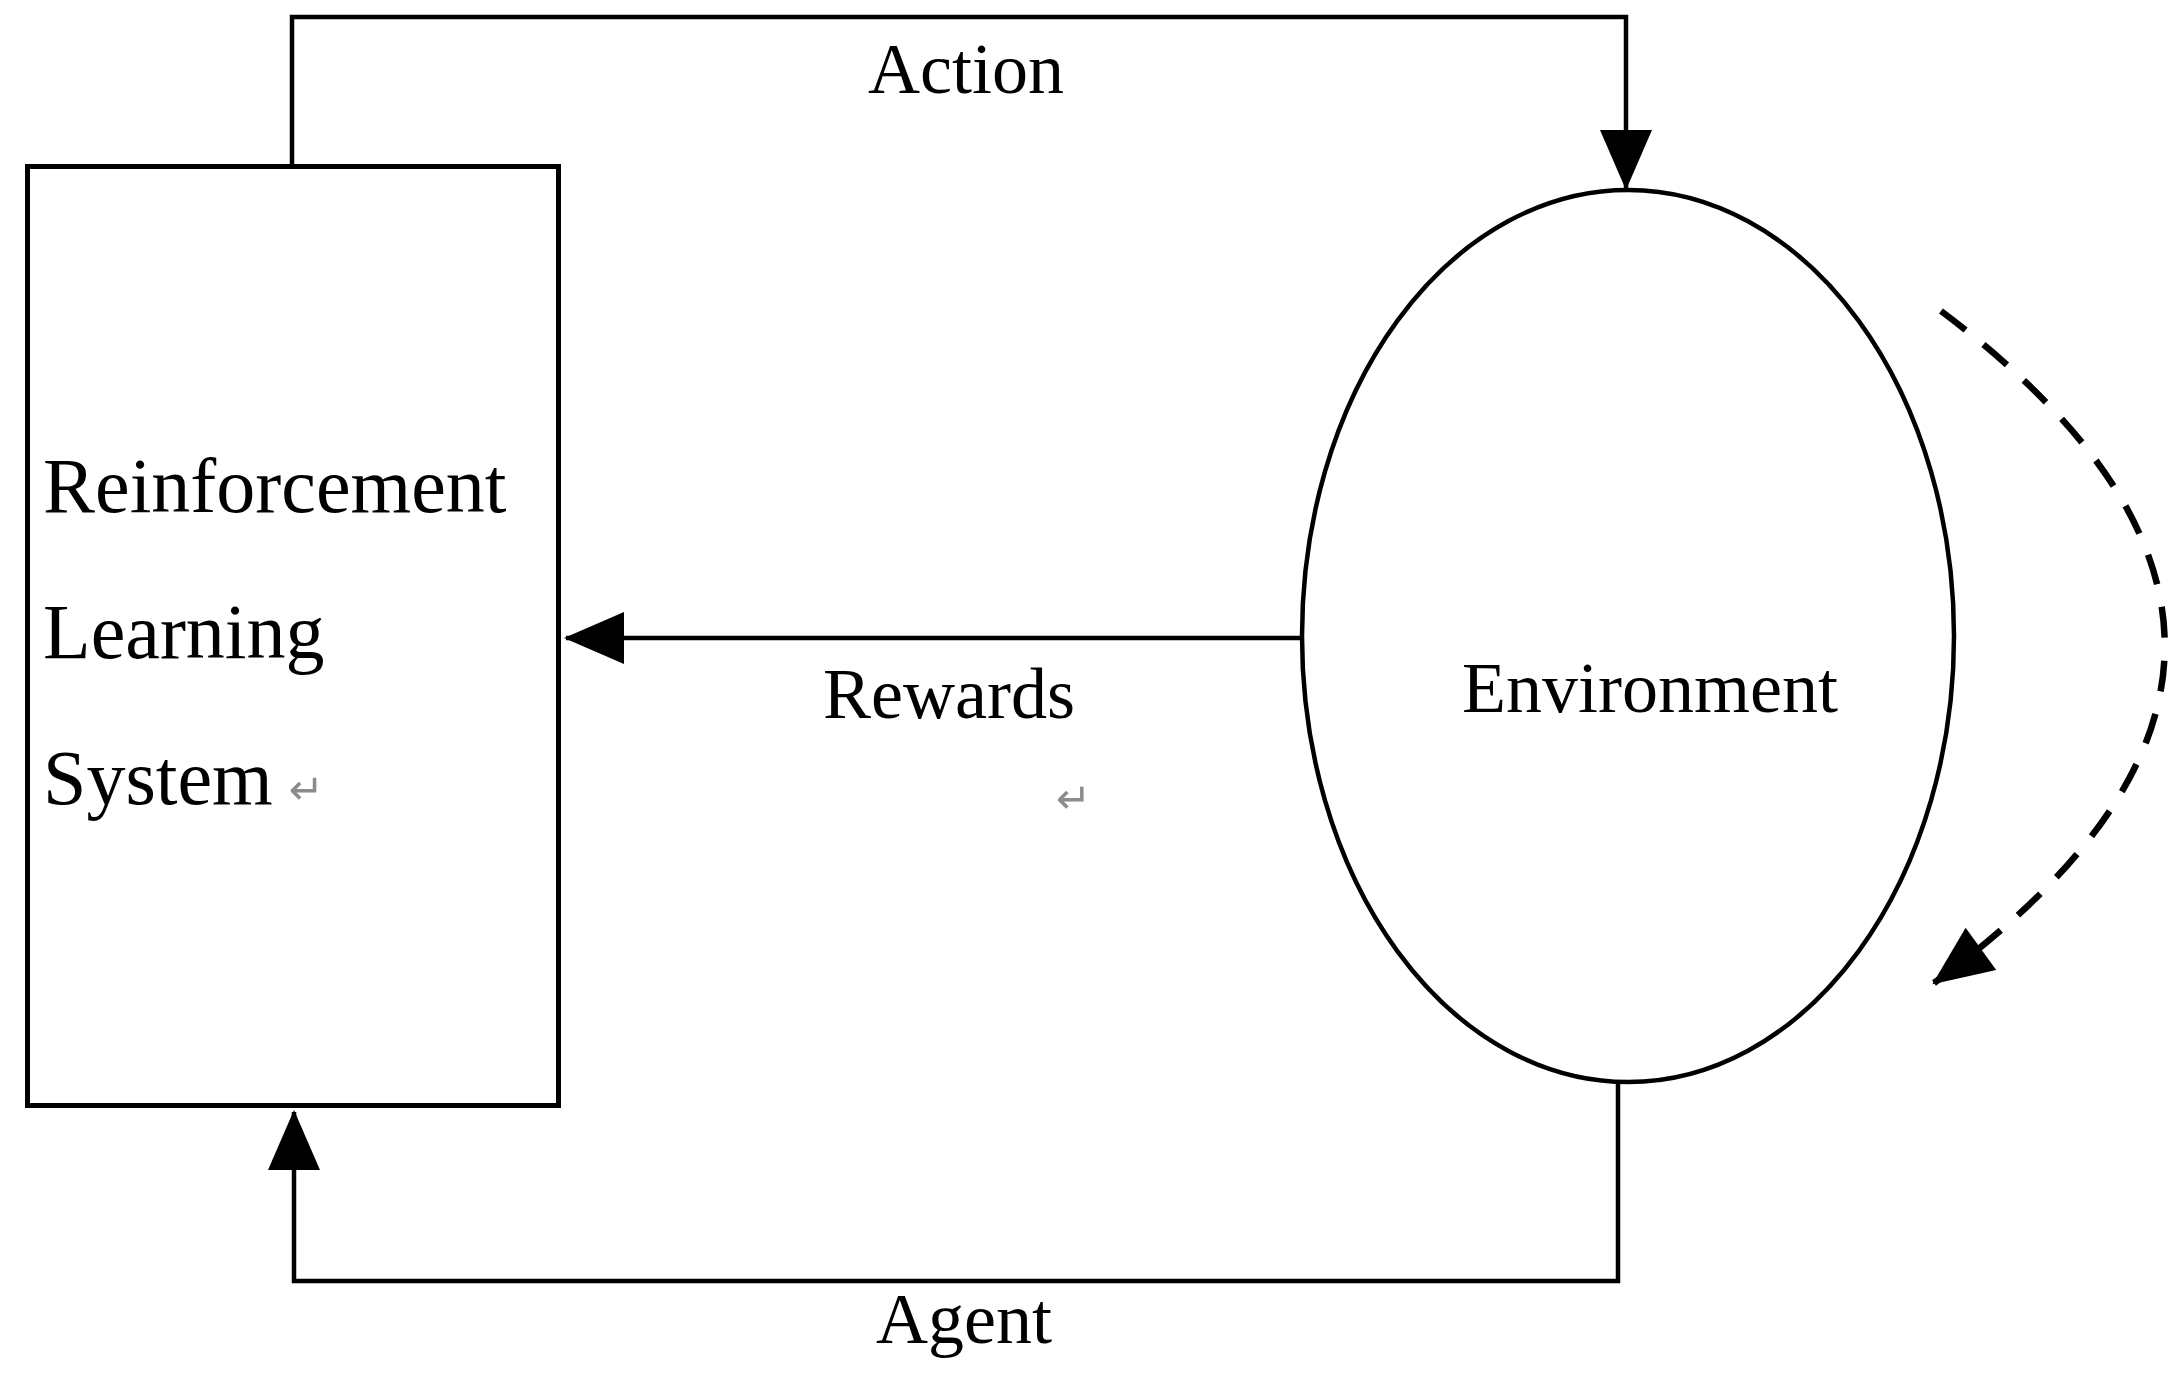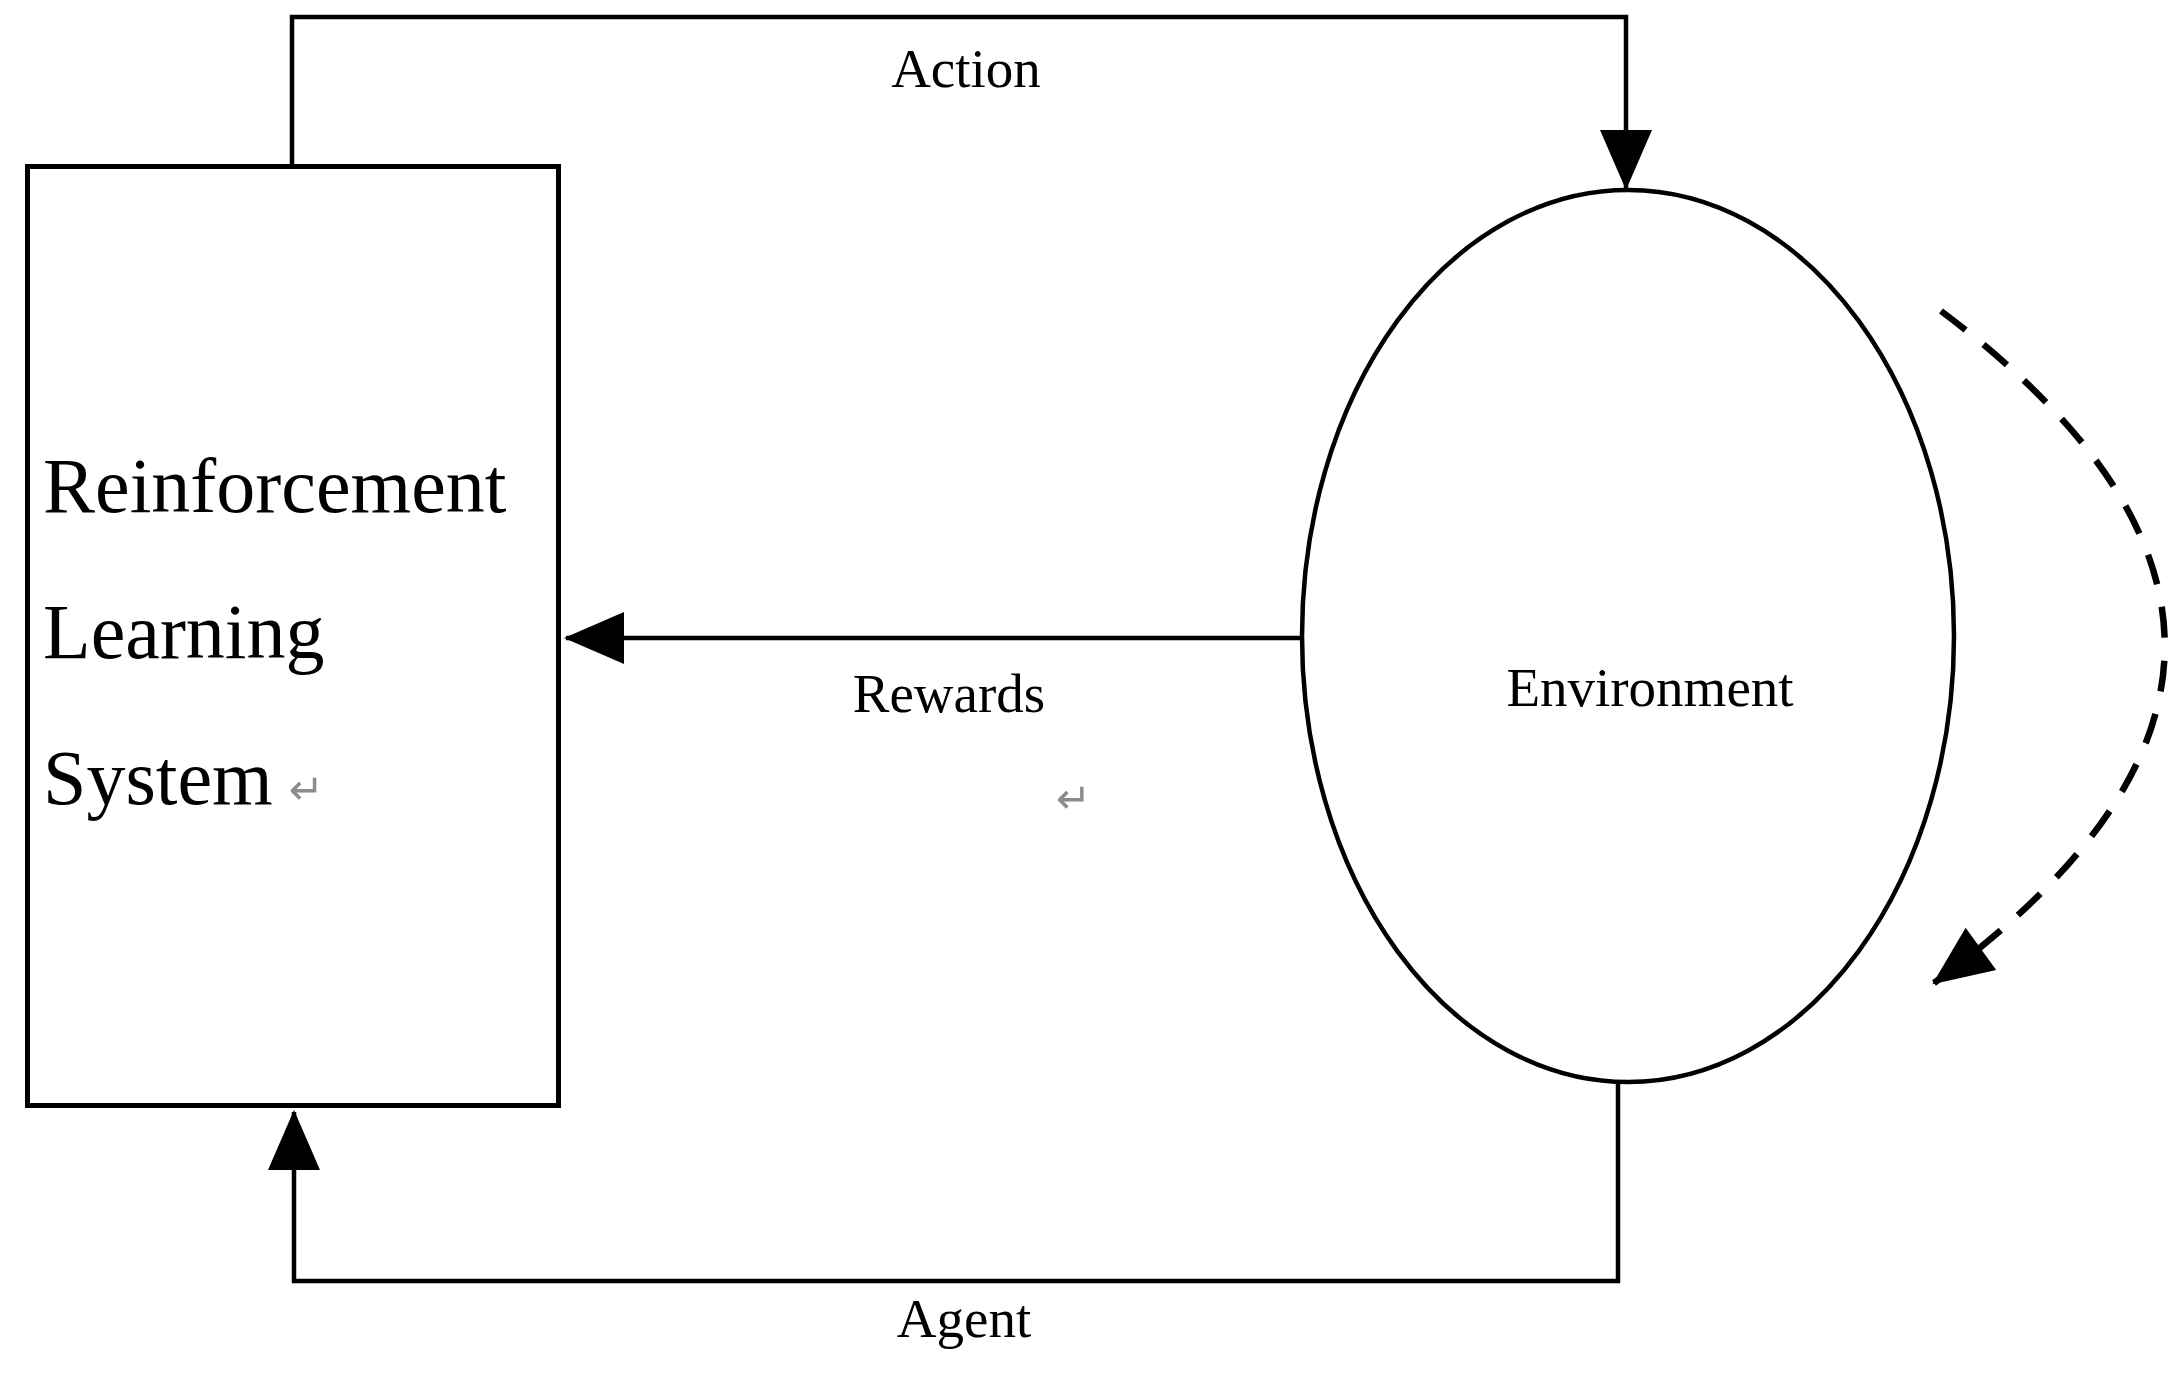--- a/index.html
+++ b/index.html
@@ -16,21 +16,21 @@
     font-family: "Liberation Serif", "DejaVu Serif", serif;
   }
   .canvas svg {
     position: absolute;
     left: 0;
     top: 0;
   }
   .label {
     position: absolute;
     color: #000000;
-    font-size: 55px;
+    font-size: 72px;
     line-height: 78px;
     white-space: nowrap;
   }
   .centered {
     transform: translateX(-50%);
   }
   .box-label {
     line-height: 146px;
     font-size: 78px;
   }

